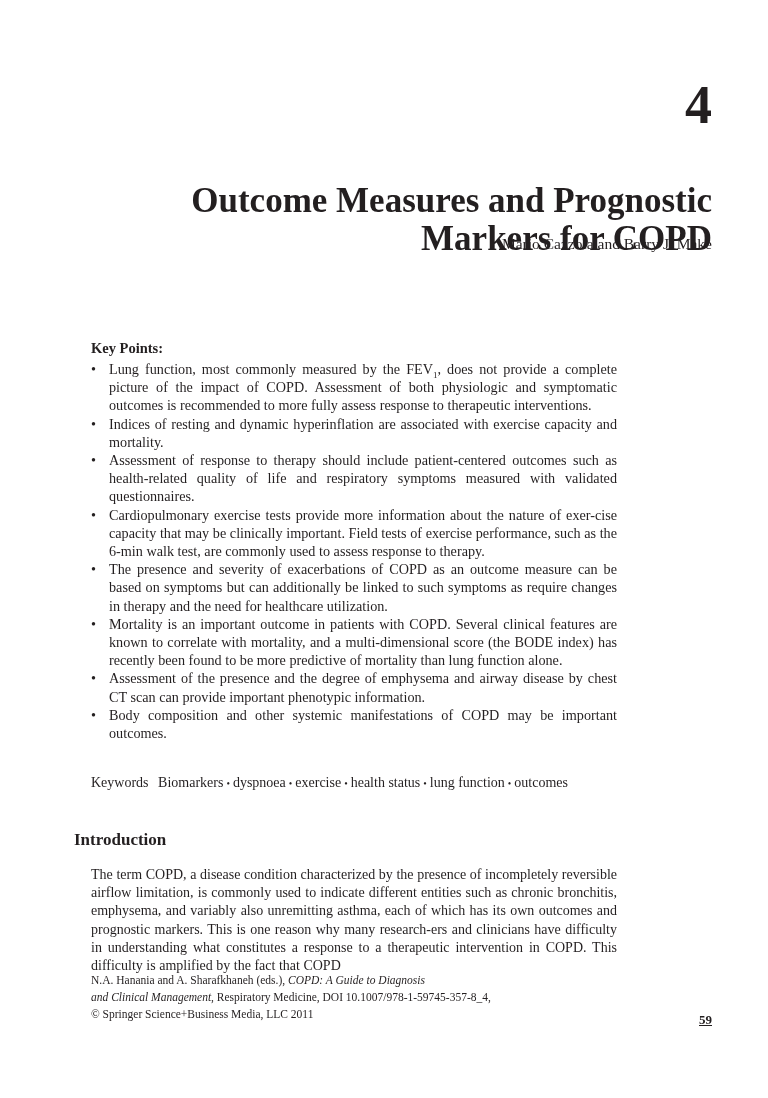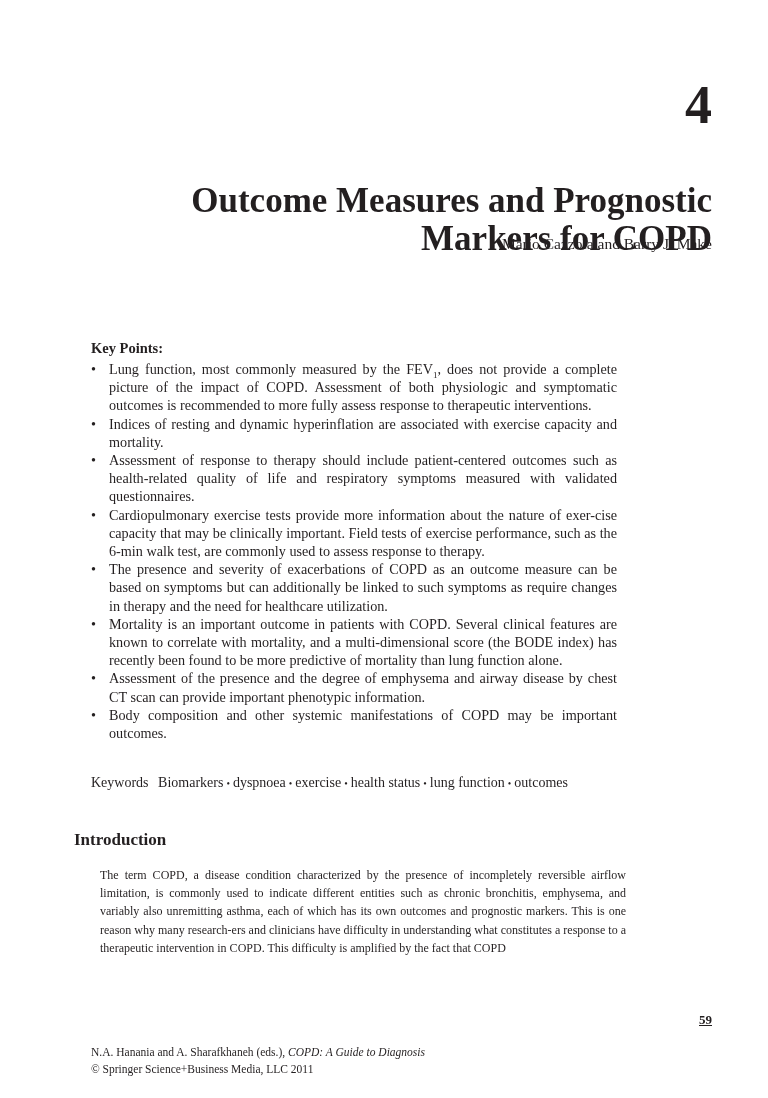--- a/index.html
+++ b/index.html
@@ -13,22 +13,22 @@
   .keypoints { position: absolute; left: 91px; top: 340px; width: 526px; }
   .kp-heading { font-weight: bold; font-size: 14.5px; margin-bottom: 3px; }
   .kp-list { list-style: none; margin: 0; padding: 0; }
   .kp-item { position: relative; padding-left: 18px; font-size: 14.2px; line-height: 18.2px; text-align: justify; }
   .kp-bullet { position: absolute; left: 0; top: 0; }
   sub { font-size: 9px; line-height: 0; }
   .keywords { position: absolute; left: 91px; top: 775px; font-size: 14px; white-space: nowrap; }
   .keywords .kw-label { font-weight: normal; margin-right: 6px; }
   .kw-sep { font-size: 10px; margin: 0 3px; vertical-align: middle; }
   .intro-heading { position: absolute; left: 74px; top: 830px; font-size: 17px; font-weight: bold; }
-  .intro-body { position: absolute; left: 100px; top: 866px; width: 526px; font-size: 12px; line-height: 18.2px; text-align: justify; }
-  .footer { position: absolute; left: 91px; top: 1044px; font-size: 11.5px; line-height: 17px; }
+  .intro-body { position: absolute; left: 91px; top: 866px; width: 526px; font-size: 14px; line-height: 18.2px; text-align: justify; }
+  .footer { position: absolute; left: 91px; top: 972px; font-size: 11.5px; line-height: 17px; }
   .footer i { font-style: italic; }
   .page-num { position: absolute; right: 56px; top: 1012px; font-size: 13px; font-weight: bold; text-decoration: underline; }
 </style>
 </head>
 <body>
 
 <div class="page">
   <div class="chapter-num">4</div>
   <div class="title">Outcome Measures and Prognostic Markers for COPD</div>
   <div class="authors">Mario Cazzola and Barry J. Make</div>
@@ -49,16 +49,17 @@
 
   <div class="keywords" id="keywords">
     <span class="kw-label">Keywords</span>
   <span>Biomarkers</span><span class="kw-sep">•</span><span>dyspnoea</span><span class="kw-sep">•</span><span>exercise</span><span class="kw-sep">•</span><span>health status</span><span class="kw-sep">•</span><span>lung function</span><span class="kw-sep">•</span><span>outcomes</span></div>
 
   <div class="intro-heading">Introduction</div>
   <div class="intro-body">The term COPD, a disease condition characterized by the presence of incompletely reversible airflow limitation, is commonly used to indicate different entities such as chronic bronchitis, emphysema, and variably also unremitting asthma, each of which has its own outcomes and prognostic markers. This is one reason why many research-ers and clinicians have difficulty in understanding what constitutes a response to a therapeutic intervention in COPD. This difficulty is amplified by the fact that COPD</div>
 
   <div class="footer">
     <div><span>N.A. Hanania and A. Sharafkhaneh (eds.), </span><i>COPD: A Guide to Diagnosis</i></div>
+    <div><i>and Clinical Management</i><span>, Respiratory Medicine, DOI 10.1007/978-1-59745-357-8_4,</span></div>
     <div>© Springer Science+Business Media, LLC 2011</div>
   </div>
   <div class="page-num">59</div>
 </div>
 
 </body></html>

